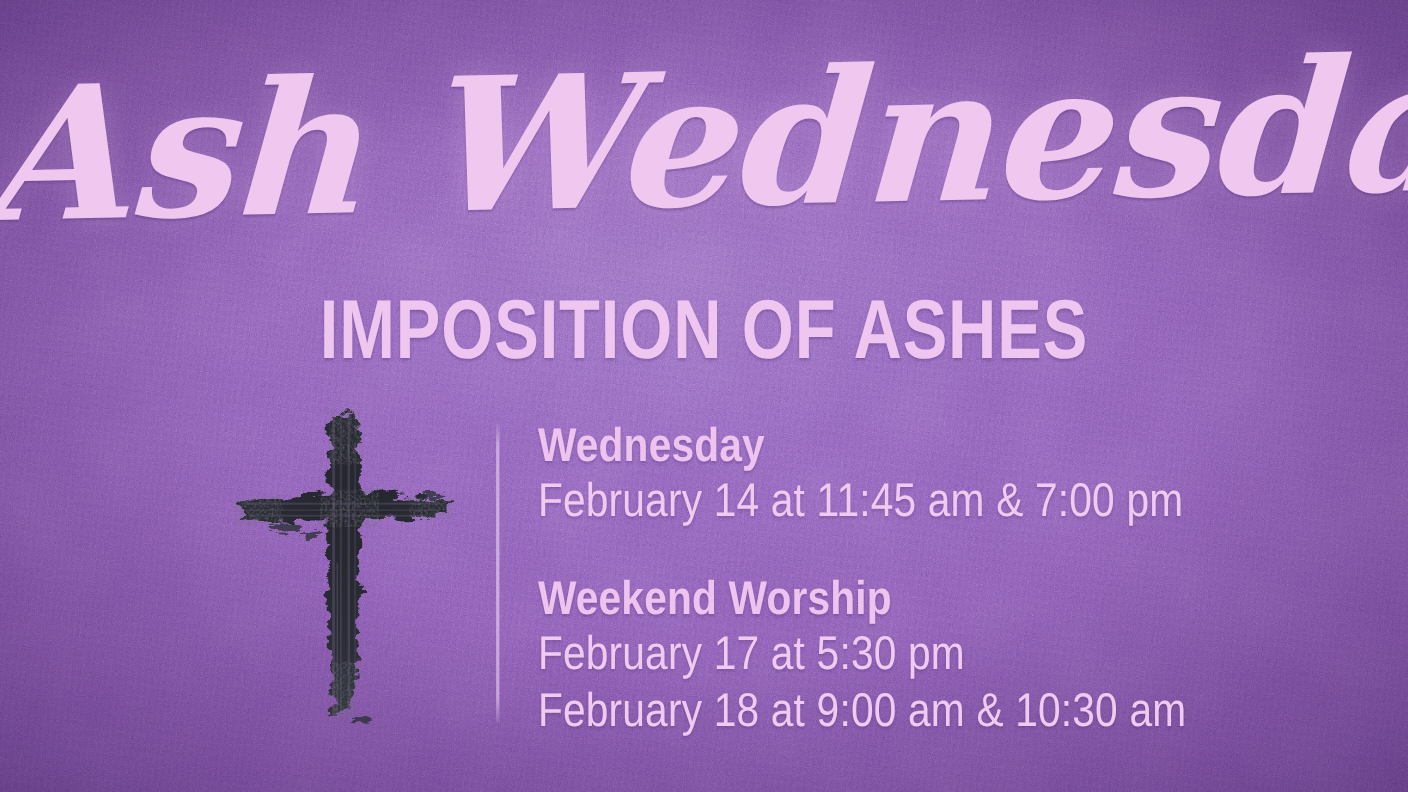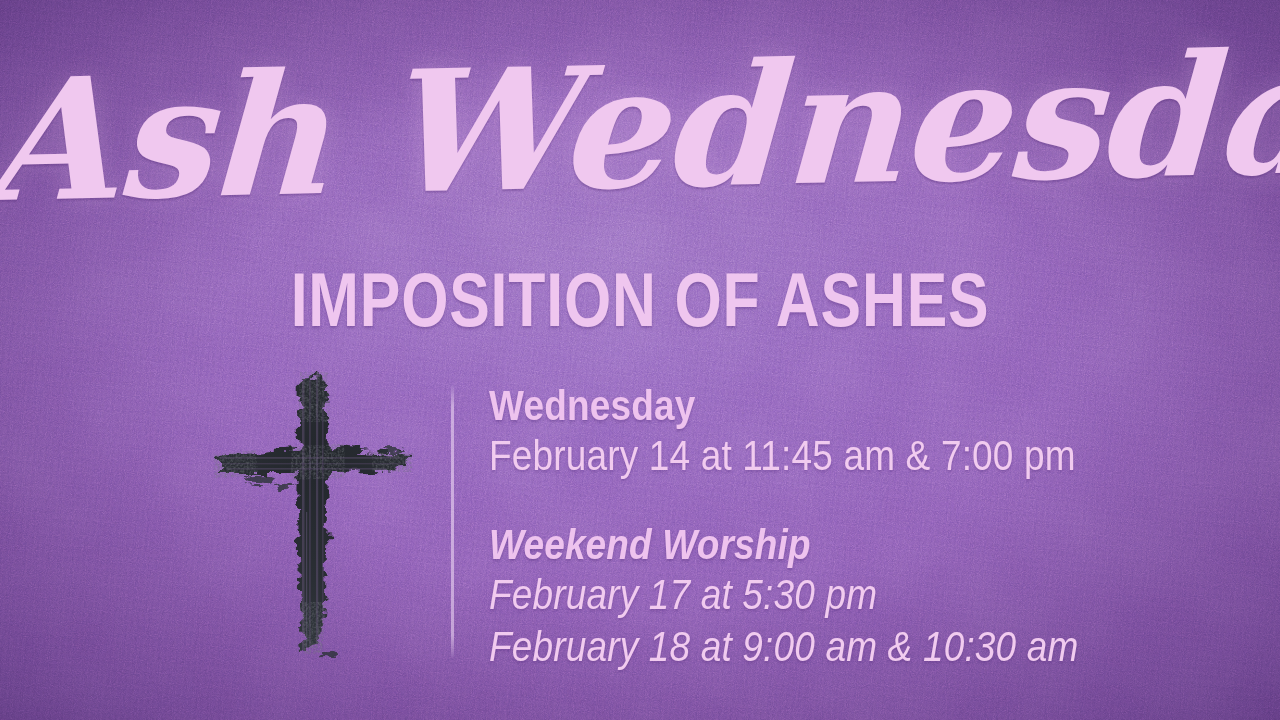--- a/index.html
+++ b/index.html
@@ -135,21 +135,21 @@
   }
 
   
   .schedule {
     position: absolute;
     left: 489px;
     top: 381px;
     width: 740px;
   }
   .sched-group { margin: 0 0 10px 0; }
-  .sched-group.second { margin-top: 38px; font-style: italic; }
+  .sched-group.second { margin-top: 38px; }
   .sched-heading {
     font-family: "Liberation Sans Narrow", "Liberation Sans", sans-serif;
     font-weight: 700;
     font-size: 43px;
     line-height: 1.12;
     color: #eec3ee;
     letter-spacing: 0.2px;
     white-space: nowrap;
     text-shadow: 0 2px 3px rgba(70,32,108,0.30);
     transform: scaleX(0.86);

